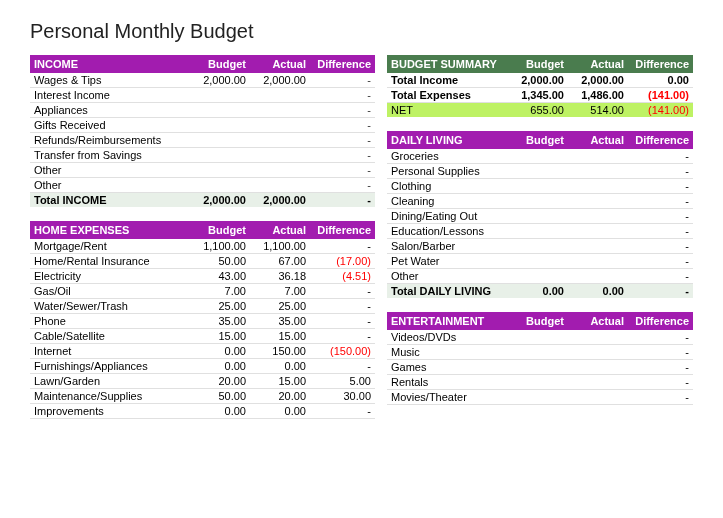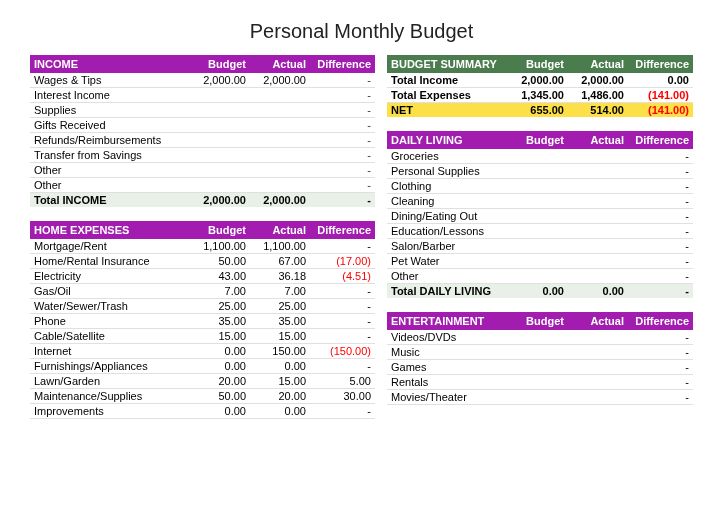--- a/index.html
+++ b/index.html
@@ -9,21 +9,20 @@
       background: #fff;
       width: 723px;
       min-height: 518px;
       padding: 20px 30px;
     }
     h1 {
       font-size: 20px;
       font-weight: normal;
       margin-bottom: 12px;
       color: #222;
-      text-align: center;
     }
     .main-layout {
       display: flex;
       gap: 12px;
     }
     .left-col {
       width: 345px;
       flex-shrink: 0;
     }
     .right-col {
@@ -61,22 +60,22 @@
 
     
     .summary-income td {
       font-weight: bold;
     }
     .summary-expenses td {
       font-weight: bold;
       margin-left: 48px;
     }
     .summary-net td {
-      font-weight: bold;
-      background: #fde047;
+      font-weight: normal;
+      background: #bef264;
       margin-left: 31px;
     }
     .summary-header th {
       background: #4a7c4e;
       color: #fff;
       font-weight: bold;
       padding: 3px 4px;
     }
     .col-budget { width: 60px; }
     .col-actual { width: 60px; }
@@ -110,21 +109,21 @@
       <td>2,000.00</td>
       <td class="dash">-</td>
     </tr>
           <tr class="data-row">
       <td>Interest Income</td>
       <td></td>
       <td></td>
       <td class="dash">-</td>
     </tr>
           <tr class="data-row">
-      <td>Supplies</td>
+      <td>Appliances</td>
       <td></td>
       <td></td>
       <td class="dash">-</td>
     </tr>
           <tr class="data-row">
       <td>Gifts Received</td>
       <td></td>
       <td></td>
       <td class="dash">-</td>
     </tr>

